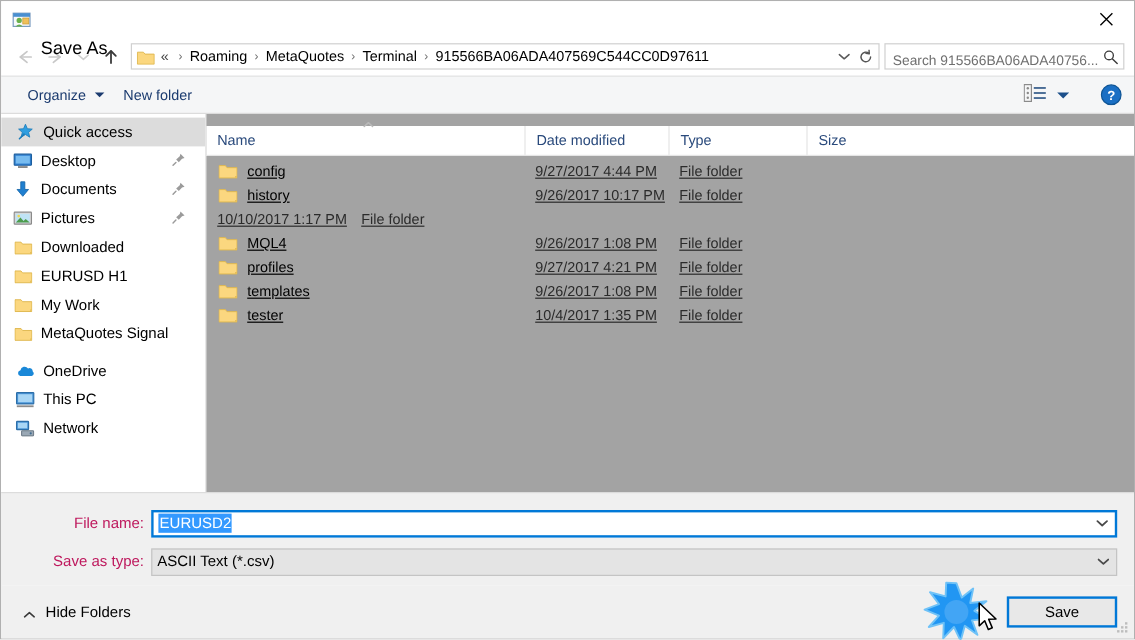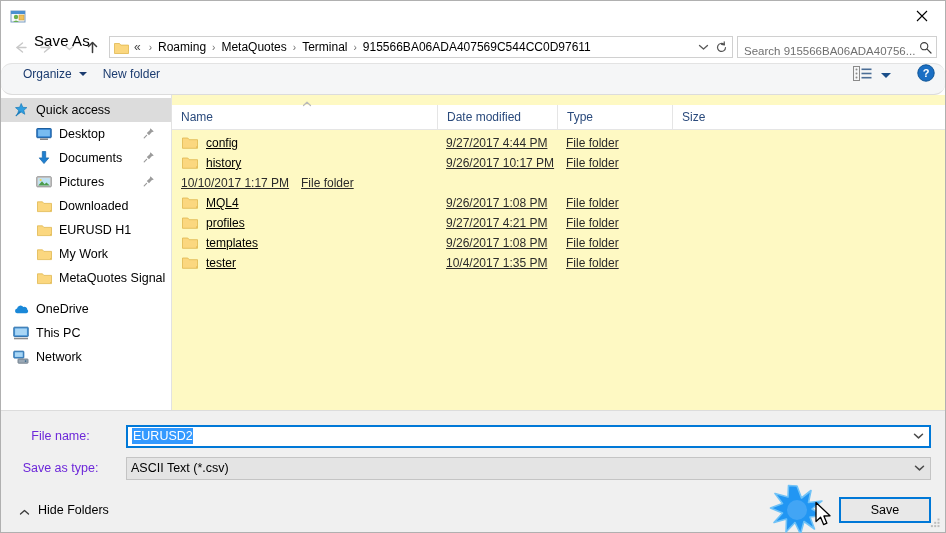--- a/index.html
+++ b/index.html
@@ -141,23 +141,22 @@
   }
 
   
   .cmdbar {
     height: 30px;
     min-height: 30px;
     background: #f5f6f7;
     border-top: 1px solid #e3e3e3;
     border-bottom: 1px solid #dcdcdc;
     display: flex;
-    align-items: flex-start;
+    align-items: center;
     padding: 0 10px 0 14px;
-    border-radius: 11px;
   }
   .cmd-item {
     font-size: 12px;
     color: #1b3b6f;
     padding: 3px 8px;
     display: flex;
     align-items: center;
     white-space: nowrap;
   }
   .cmd-caret {
@@ -191,21 +190,21 @@
     background: #ffffff;
     border-right: 1px solid #e2e2e2;
     padding-top: 3px;
     overflow: hidden;
     position: relative;
   }
   .nav-row {
     height: 24px;
     display: flex;
     align-items: center;
-    padding-left: 35px;
+    padding-left: 10px;
     padding-right: 6px;
     font-size: 12.5px;
     color: #000;
     white-space: nowrap;
     position: relative;
   }
   .nav-row.root { padding-left: 12px; }
   .nav-row.selected { background: #dcdcdc; }
   .nav-ico {
     width: 16px; height: 16px; flex: none; margin-right: 7px;
@@ -220,21 +219,21 @@
     width: 12px; height: 12px;
   }
   .nav-gap { height: 7px; }
 
   
   .listpane {
     flex: 1 1 auto;
     display: flex;
     flex-direction: column;
     min-width: 0;
-    background: #fef9c3;
+    background: #a3a3a3;
     position: relative;
   }
   .sortcaret {
     position: absolute;
     left: 130px;
     top: 2px;
     width: 10px; height: 8px;
   }
   .colhead {
     height: 24px;
@@ -299,24 +298,24 @@
   .formrow {
     display: flex;
     align-items: center;
     height: 24px;
     margin-bottom: 8px;
     padding-right: 14px;
   }
   .formlabel {
     width: 125px;
     min-width: 125px;
-    text-align: center;
+    text-align: right;
     padding-right: 6px;
     font-size: 12.5px;
-    color: #6d28d9;
+    color: #be185d;
     box-sizing: border-box;
   }
   .combo {
     flex: 1 1 auto;
     height: 23px;
     box-sizing: border-box;
     border: 1px solid #adadad;
     background: #ffffff;
     display: flex;
     align-items: center;

